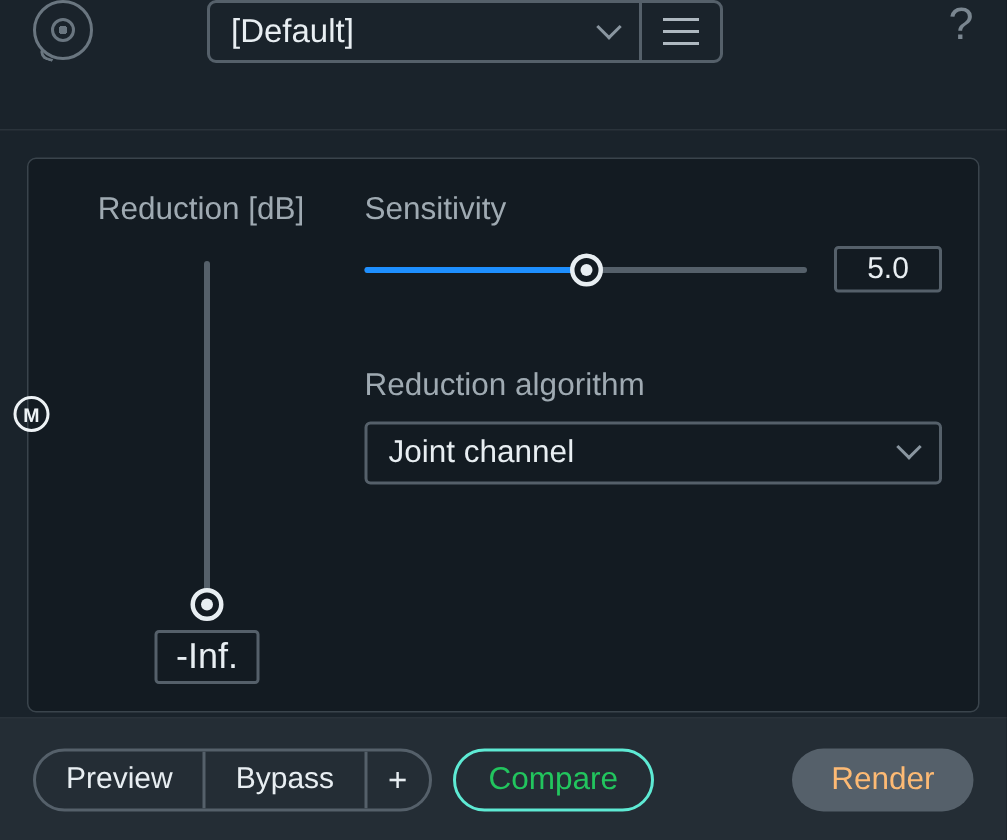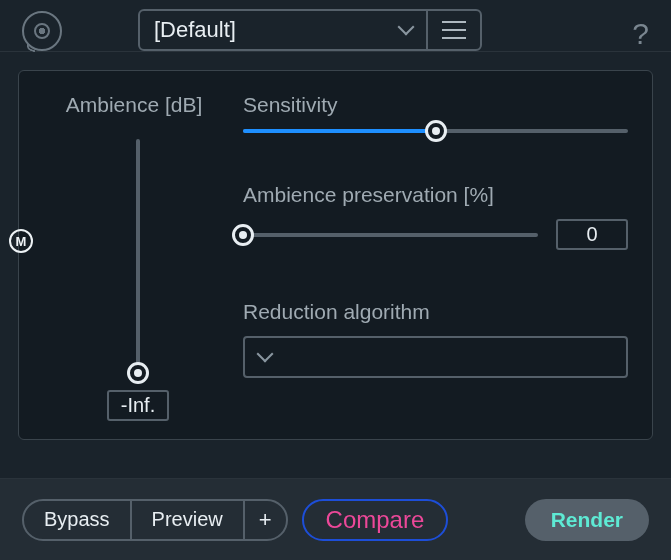--- a/index.html
+++ b/index.html
@@ -4,24 +4,24 @@
 <style>
   * { box-sizing: border-box; margin: 0; padding: 0; }
   html, body { width: 671px; height: 560px; }
   body {
     background: #1a232b;
     font-family: "Segoe UI", Arial, sans-serif;
     color: #b8c4cc;
     overflow: hidden;
   }
   .topbar {
-    height: 52px;
+    height: 87px;
     border-bottom: 1px solid #2a333b;
     display: flex;
-    align-items: flex-end;
+    align-items: flex-start;
     padding: 0 22px;
     gap: 18px;
   }
   .logo-circle {
     width: 40px; height: 40px;
     border: 2px solid #6a7680;
     border-radius: 50%;
     display: flex; align-items: center; justify-content: center;
     position: relative;
   }
@@ -118,21 +118,21 @@
     bottom: -6px;
   }
   .vthumb::after {
     content:""; position:absolute; inset:4px;
     background:#e8eef2; border-radius:50%;
   }
   .valbox {
     border: 2px solid #55606a;
     border-radius: 3px;
     padding: 2px 12px;
-    font-size: 20px;
+    font-size: 24px;
     color: #e8eef2;
     min-width: 60px;
     text-align: center;
   }
   .col-right {
     flex: 1;
     display: flex;
     flex-direction: column;
     gap: 32px;
     padding-left: 10px;
@@ -228,38 +228,38 @@
   .pill {
     display: flex; align-items: center; justify-content: center;
     padding: 0 20px;
     font-size: 20px;
     color: #e8eef2;
     border-right: 2px solid #55606a;
   }
   .pill:last-child { border-right: none; }
   .pill.plus { padding: 0 14px; font-size: 22px; }
   .pill-solo {
-    border: 2px solid #1d4ed8;
+    border: 2px solid #5eead4;
     border-radius: 22px;
     height: 42px;
     padding: 0 22px;
     display: flex; align-items: center; justify-content: center;
-    font-size: 24px;
-    color: #ec4899;
+    font-size: 21px;
+    color: #22c55e;
   }
   .render {
     margin-left: auto;
     background: #55606a;
-    color: #5eead4;
+    color: #fdba74;
     border-radius: 22px;
     height: 42px;
     padding: 0 26px;
     display: flex; align-items: center; justify-content: center;
     font-size: 21px;
-    font-weight: 700;
+    font-weight: 400;
   }
   .chev-down {
     display: inline-block;
     width: 12px; height: 12px;
     border-right: 2px solid #8a96a0;
     border-bottom: 2px solid #8a96a0;
     transform: rotate(45deg);
     margin-bottom: 4px;
   }
 </style>
@@ -286,59 +286,51 @@
   </div>
   <div class="help">?</div>
 </div>
 
 <div class="main">
   <div class="watermark">
     <div class="wm-circle">M</div>
   </div>
 
   <div class="col-left">
-    <div class="lbl">Ambience [dB]</div>
+    <div class="lbl">Reduction [dB]</div>
     <div class="vslider">
       <div class="vthumb"></div>
     </div>
     <div class="valbox">-Inf.</div>
   </div>
 
   <div class="col-right">
     <div class="param">
       <div class="lbl">Sensitivity</div>
       <div class="row">
         <div class="hslider">
           <div class="hfill" style="width:50%"></div>
           <div class="hthumb" style="left:50%"></div>
         </div>
+        <div class="hvalbox">5.0</div>
       </div>
     </div>
 
-    <div class="param" style="margin-top:18px">
-      <div class="lbl">Ambience preservation [%]</div>
-      <div class="row">
-        <div class="hslider">
-          <div class="hfill" style="width:0%"></div>
-          <div class="hthumb" style="left:0%"></div>
-        </div>
-        <div class="hvalbox">0</div>
-      </div>
-    </div>
 
     <div class="param" style="margin-top:18px">
       <div class="lbl">Reduction algorithm</div>
       <div class="combo">
+        <span>Joint channel</span>
         <span class="chev"><span class="chev-down"></span></span>
       </div>
     </div>
   </div>
 </div>
 
 <div class="footer">
   <div class="pillgroup">
+    <div class="pill">Preview</div>
     <div class="pill">Bypass</div>
-    <div class="pill">Preview</div>
     <div class="pill plus">+</div>
   </div>
   <div class="pill-solo">Compare</div>
   <div class="render">Render</div>
 </div>
 
 </body></html>

